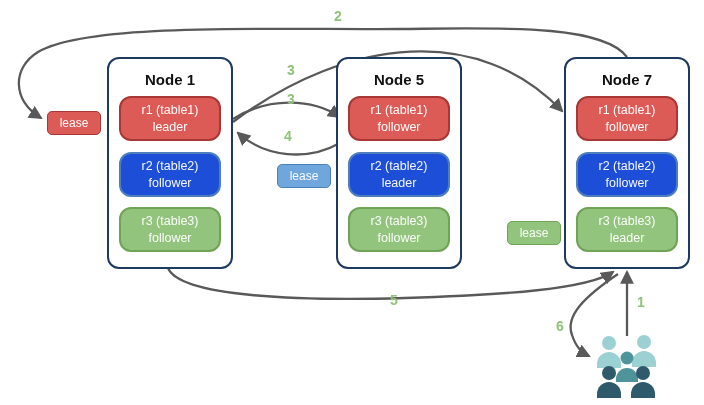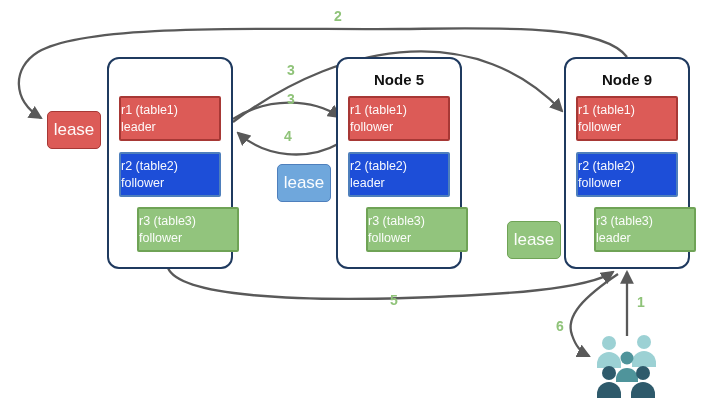--- a/index.html
+++ b/index.html
@@ -10,32 +10,32 @@
   .arrows{position:absolute;left:0;top:0;width:704px;height:405px;}
   .node{
     position:absolute;top:57px;width:126px;height:212px;background:#fff;
     border:2px solid #1F3A5F;border-radius:12px;box-sizing:border-box;
   }
   .node-title{
     position:absolute;top:12px;left:0;right:0;text-align:center;
     font-weight:bold;font-size:15px;color:#111;
   }
   .replica{
-    position:absolute;left:10px;width:102px;height:45px;border-radius:2px;
+    position:absolute;left:10px;width:102px;height:45px;border-radius:12px;
     border:2px solid;box-sizing:border-box;display:flex;flex-direction:column;
-    align-items:flex-start;justify-content:center;color:rgba(255,255,255,.96);
+    align-items:center;justify-content:center;color:rgba(255,255,255,.96);
     font-size:12.5px;line-height:1.32;text-align:center;
   }
   .pos1{top:37px}.pos2{top:93px}.pos3{top:148px}
   .red{background:#DC5B57;border-color:#A73835;}
   .blue{background:#1d4ed8;border-color:#4E7FBC;}
-  .green{background:#92C47D;border-color:#6FA356;margin-left:18px;}
+  .green{background:#92C47D;border-color:#6FA356;}
   .lease{
-    position:absolute;width:54px;height:38px;border-radius:5px;border:1.5px solid;
-    box-sizing:border-box;color:rgba(255,255,255,.96);font-size:17px;
+    position:absolute;width:54px;height:24px;border-radius:5px;border:1.5px solid;
+    box-sizing:border-box;color:rgba(255,255,255,.96);font-size:12px;
     display:flex;align-items:center;justify-content:center;
   }
   .lease-red{left:47px;top:111px;background:#DC5B57;border-color:#A73835;}
   .lease-blue{left:277px;top:164px;background:#6FA7DC;border-color:#4E7FBC;}
   .lease-green{left:507px;top:221px;background:#92C47D;border-color:#6FA356;}
   .step{
     position:absolute;color:#8FC379;font-weight:bold;font-size:14px;
     transform:translate(-50%,-50%);
   }
   .clients{position:absolute;left:590px;top:329px;}
@@ -56,20 +56,21 @@
       <path d="M 233 122 C 350 35 480 25 562 111" marker-end="url(#ah)"></path>
       <path d="M 233 119 C 268 97 312 98 340 117" marker-end="url(#ah)"></path>
       <path d="M 340 143 C 308 161 266 158 238 133" marker-end="url(#ah)"></path>
       <path d="M 168 268 C 180 297 300 301 405 298 C 505 295 588 289 613 272" marker-end="url(#ah)"></path>
       <path d="M 627 336 L 627 272" marker-end="url(#ah)"></path>
       <path d="M 618 274 C 584 297 565 316 572 335 C 576 347 581 352 589 356" marker-end="url(#ah)"></path>
     </g>
   </svg>
 
   <div class="node" style="left:107px">
+    <div class="node-title">Node 1</div>
     <div class="replica red pos1">
       <div>r1 (table1)</div>
       <div>leader</div>
     </div>
     <div class="replica blue pos2">
       <div>r2 (table2)</div>
       <div>follower</div>
     </div>
     <div class="replica green pos3">
       <div>r3 (table3)</div>
@@ -87,21 +88,21 @@
       <div>r2 (table2)</div>
       <div>leader</div>
     </div>
     <div class="replica green pos3">
       <div>r3 (table3)</div>
       <div>follower</div>
     </div>
   </div>
 
   <div class="node" style="left:564px">
-    <div class="node-title">Node 9</div>
+    <div class="node-title">Node 7</div>
     <div class="replica red pos1">
       <div>r1 (table1)</div>
       <div>follower</div>
     </div>
     <div class="replica blue pos2">
       <div>r2 (table2)</div>
       <div>follower</div>
     </div>
     <div class="replica green pos3">
       <div>r3 (table3)</div>

